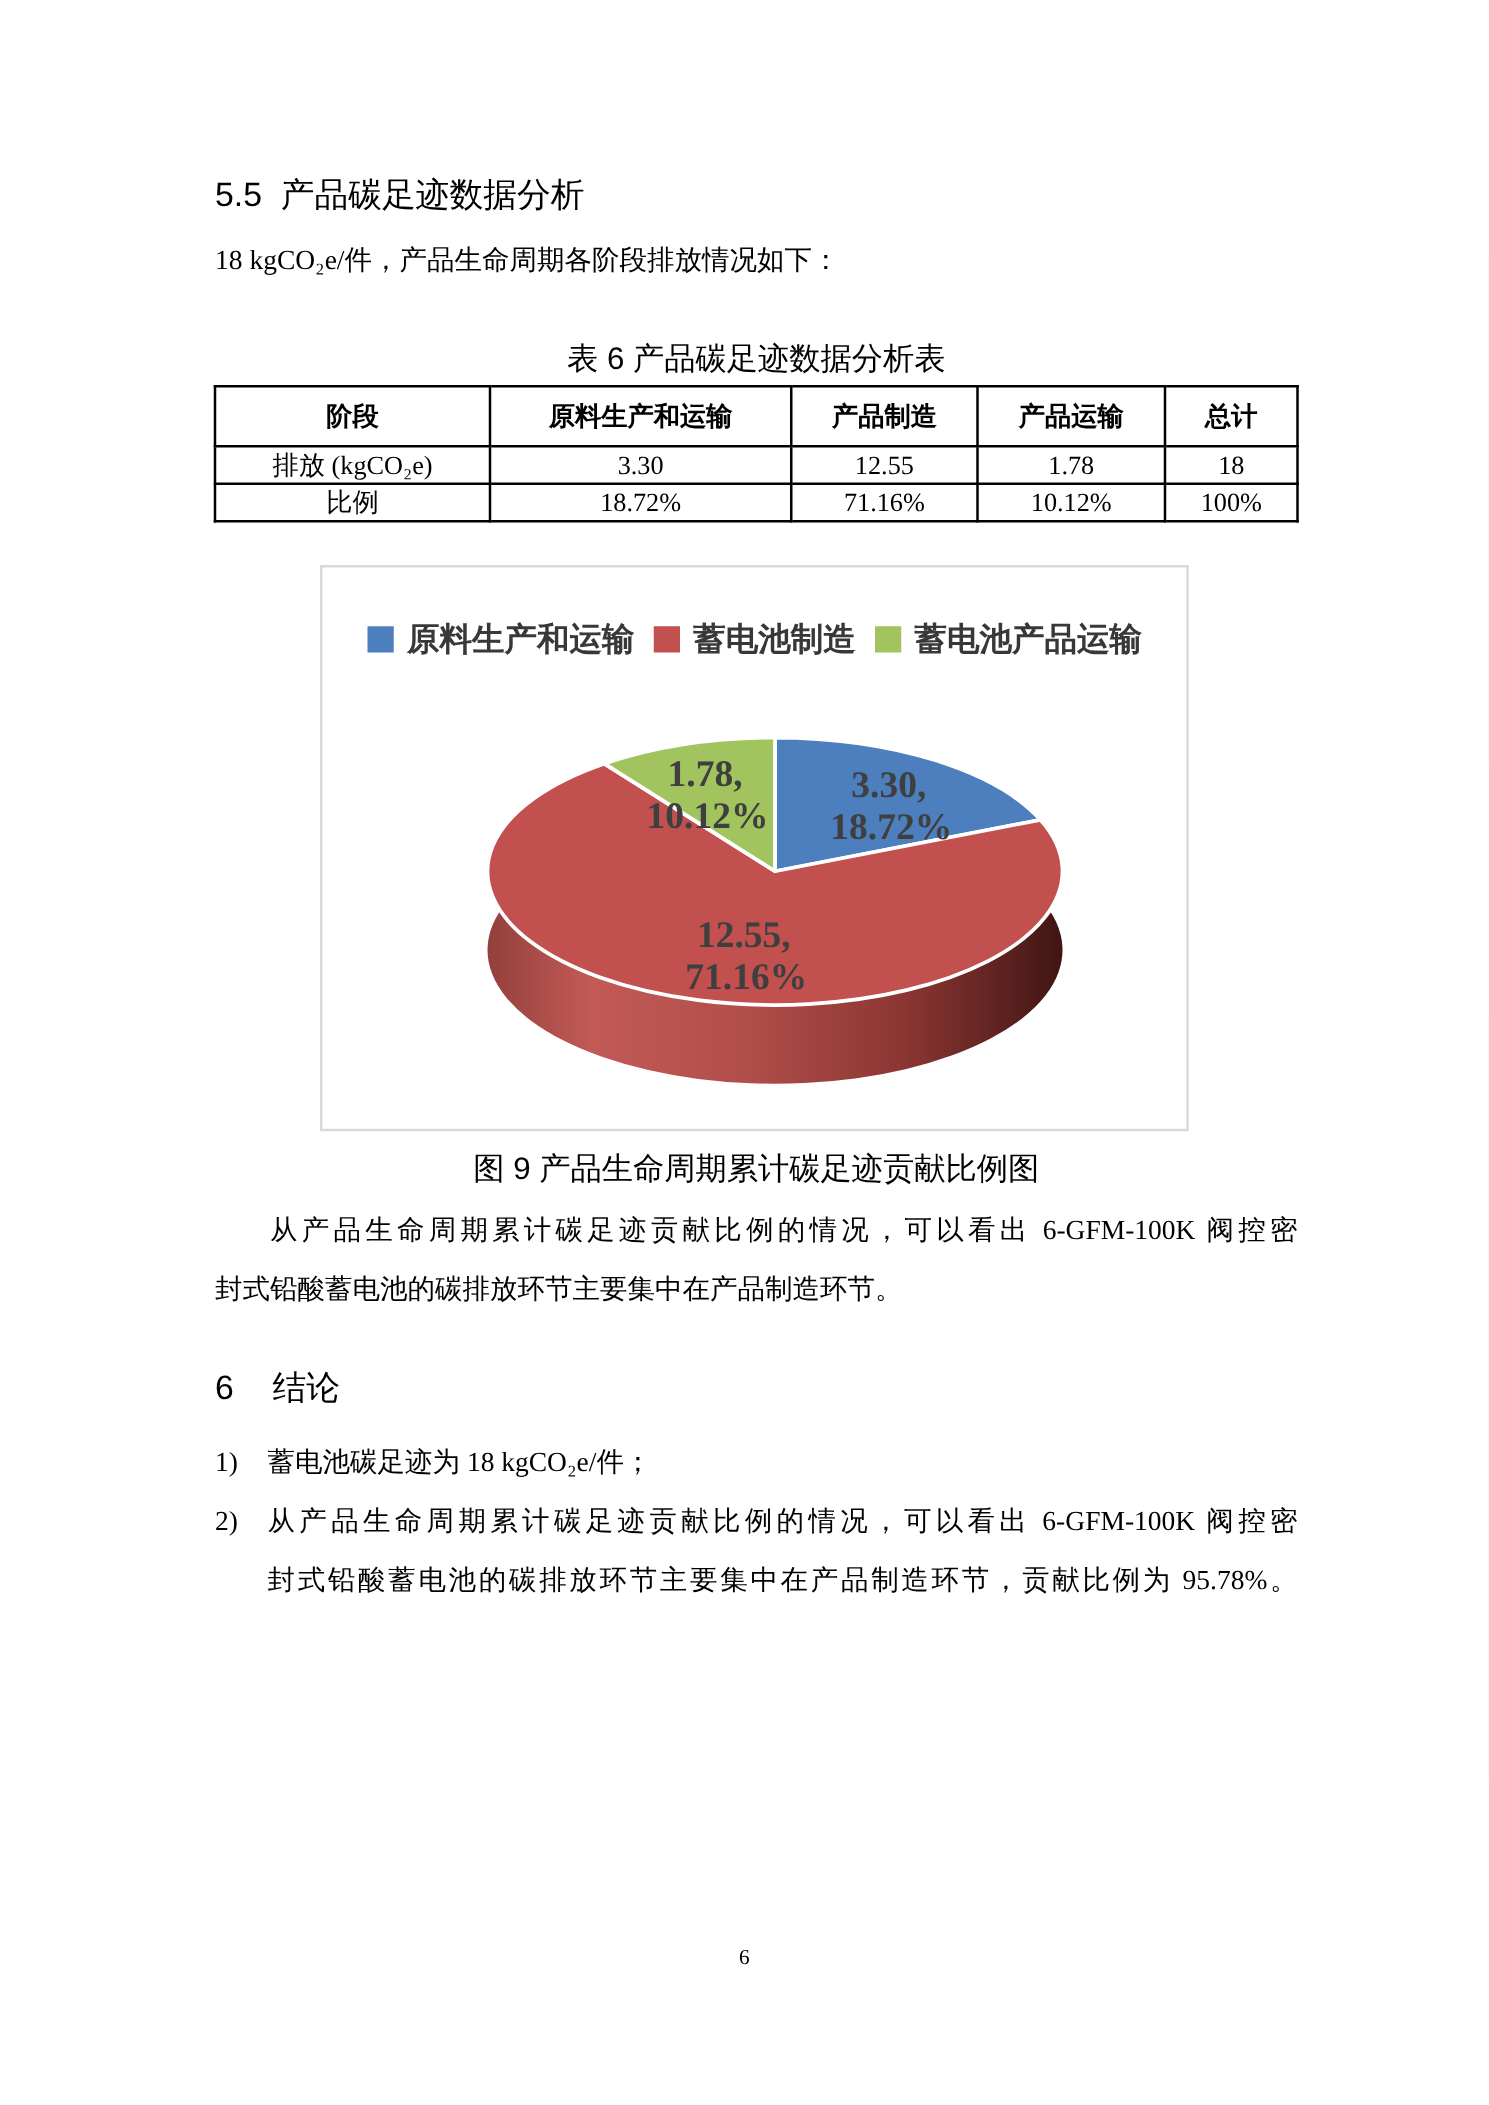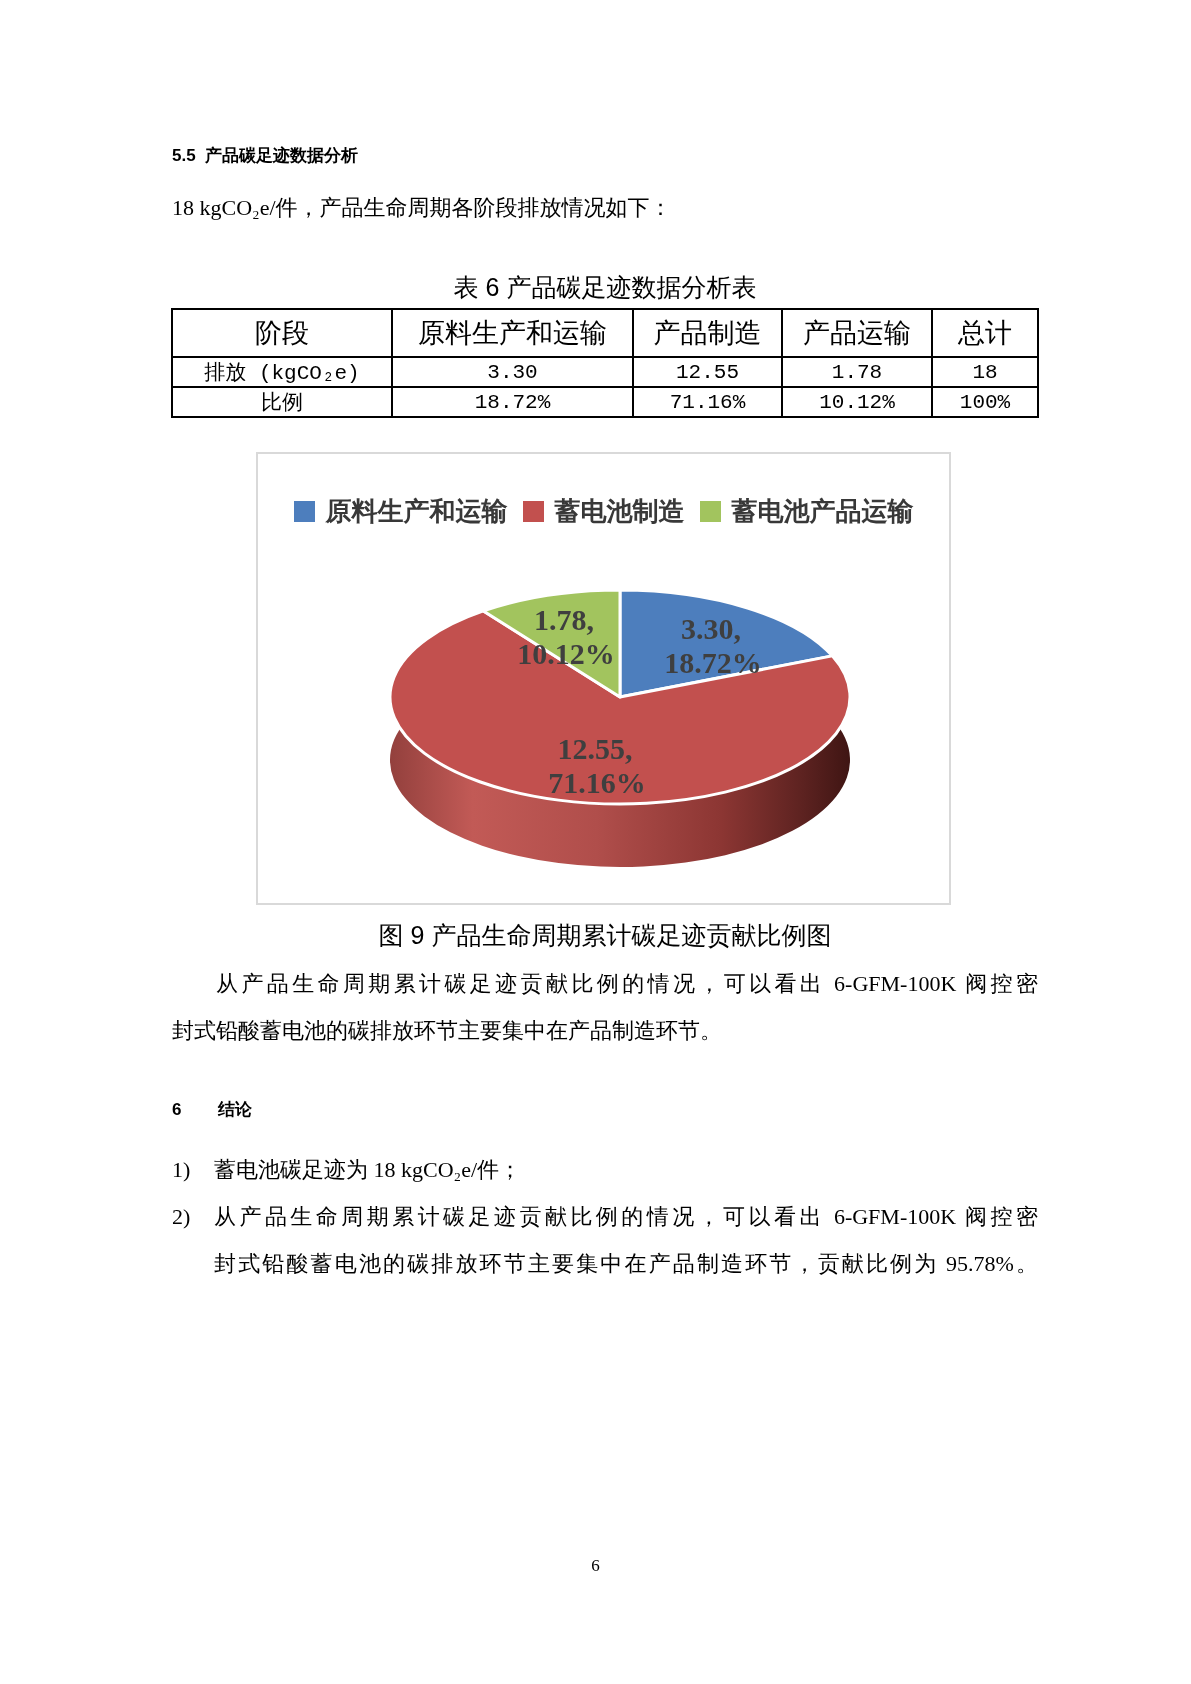--- a/index.html
+++ b/index.html
@@ -6,37 +6,37 @@
   html,body { background:#e9e9e9; }
   .page {
     position:relative; width:1191px; height:1684px; margin:0 auto;
     background:#ffffff; overflow:hidden;
     font-family:"Liberation Serif","DejaVu Serif",serif;
     color:#000; font-size:22px;
   }
   .abs { position:absolute; }
   .content { left:172px; width:866px; }
   .sans { font-family:"Liberation Sans","DejaVu Sans",sans-serif; }
-  .h-sec { font-size:17px; font-weight:bold; line-height:32px; }
+  .h-sec { font-size:27px; font-weight:normal; line-height:32px; }
   .line { line-height:47px; }
   .line.indent { text-indent:44px; }
   .line.stretch { text-align:justify; text-align-last:justify; }
   .caption { text-align:center; font-size:25px; line-height:30px; font-weight:500; }
 
   
   table.datatable { border-collapse:collapse; table-layout:fixed; width:866px; }
   table.datatable td, table.datatable th {
     border:2px solid #000; text-align:center; vertical-align:middle;
     font-size:21px; font-weight:normal; padding:0;
   }
   table.datatable tr.hdr th {
-    height:48px; font-weight:normal; font-size:27px;
+    height:48px; font-weight:bold; font-size:21px;
     font-family:"Liberation Sans","DejaVu Sans",sans-serif;
   }
-  table.datatable tr.row td { height:29px;font-family:Liberation Mono, monospace; }
+  table.datatable tr.row td { height:29px; }
 
   
   .chartbox {
     left:256px; top:452px; width:695px; height:453px;
     border:2px solid #d9d9d9; background:#fff;
   }
   .legend {
     display:flex; justify-content:center; align-items:center;
     padding-top:40px; gap:15px;
     font-size:26px; font-weight:bold; color:#383838;

